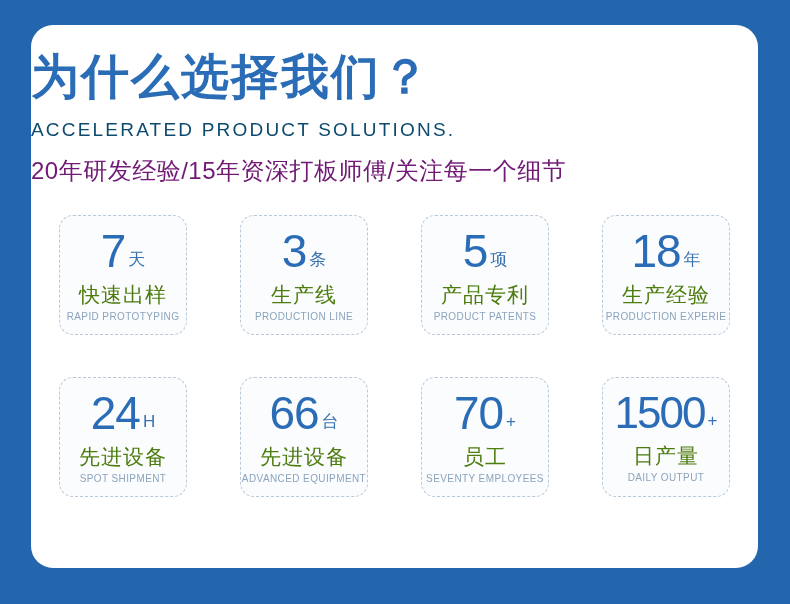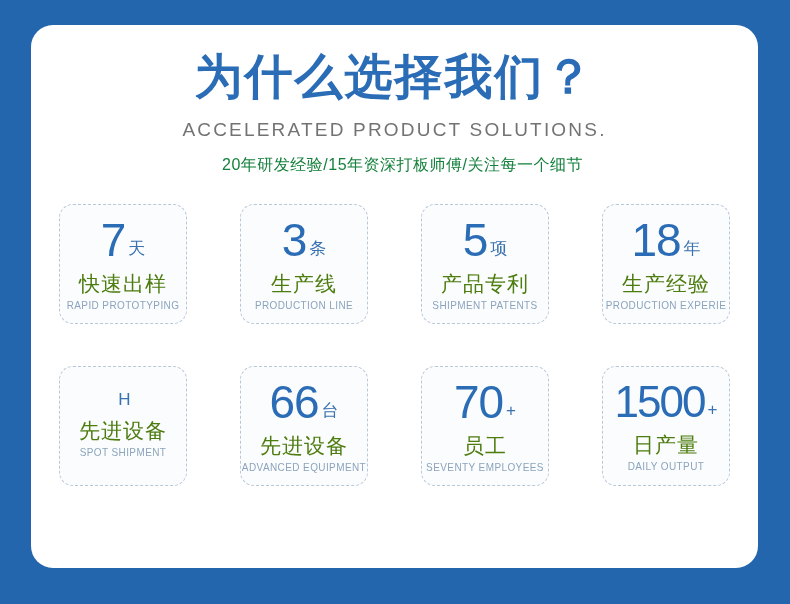--- a/index.html
+++ b/index.html
@@ -31,52 +31,50 @@
     height: 543px;
     background: #ffffff;
     border-radius: 22px;
     box-sizing: border-box;
     overflow: hidden;
   }
 
   
   .header {
     width: 100%;
-    text-align: center;
     padding-top: 26px;
     box-sizing: border-box;
   }
 
   .main-title {
     font-size: 48px;
     font-weight: bold;
     color: #2a6cb5;
     letter-spacing: 2px;
     line-height: 1.08;
     margin: 0;
     white-space: nowrap;
   }
 
   .sub-title-en {
     margin-top: 16px;
     font-size: 19px;
     font-weight: normal;
-    color: #737373;
+    color: #0c4a6e;
     letter-spacing: 2.2px;
     white-space: nowrap;
   }
 
   .sub-title-cn {
     margin-top: 14px;
-    font-size: 16px;
+    font-size: 24px;
     font-weight: normal;
-    color: #15803d;
+    color: #701a75;
     letter-spacing: 0.5px;
     white-space: nowrap;
-    padding-left: 16px;
   }
 
   
   .grid {
     margin: 0 auto;
     margin-top: 28px;
     width: 671px;
     display: grid;
     grid-template-columns: repeat(4, 128px);
     grid-template-rows: 120px 120px;
@@ -181,34 +179,35 @@
         <div class="label-cn">生产线</div>
         <div class="label-en">PRODUCTION LINE</div>
       </div>
 
       <div class="card">
         <div class="num-row">
           <span class="num">5</span>
           <span class="unit unit-sm">项</span>
         </div>
         <div class="label-cn">产品专利</div>
-        <div class="label-en">SHIPMENT PATENTS</div>
+        <div class="label-en">PRODUCT PATENTS</div>
       </div>
 
       <div class="card">
         <div class="num-row">
           <span class="num">18</span>
           <span class="unit unit-sm">年</span>
         </div>
         <div class="label-cn">生产经验</div>
         <div class="label-en">PRODUCTION EXPERIE</div>
       </div>
 
       <div class="card">
         <div class="num-row">
+          <span class="num">24</span>
           <span class="unit unit-sm">H</span>
         </div>
         <div class="label-cn">先进设备</div>
         <div class="label-en">SPOT SHIPMENT</div>
       </div>
 
       <div class="card">
         <div class="num-row">
           <span class="num">66</span>
           <span class="unit unit-sm">台</span>

